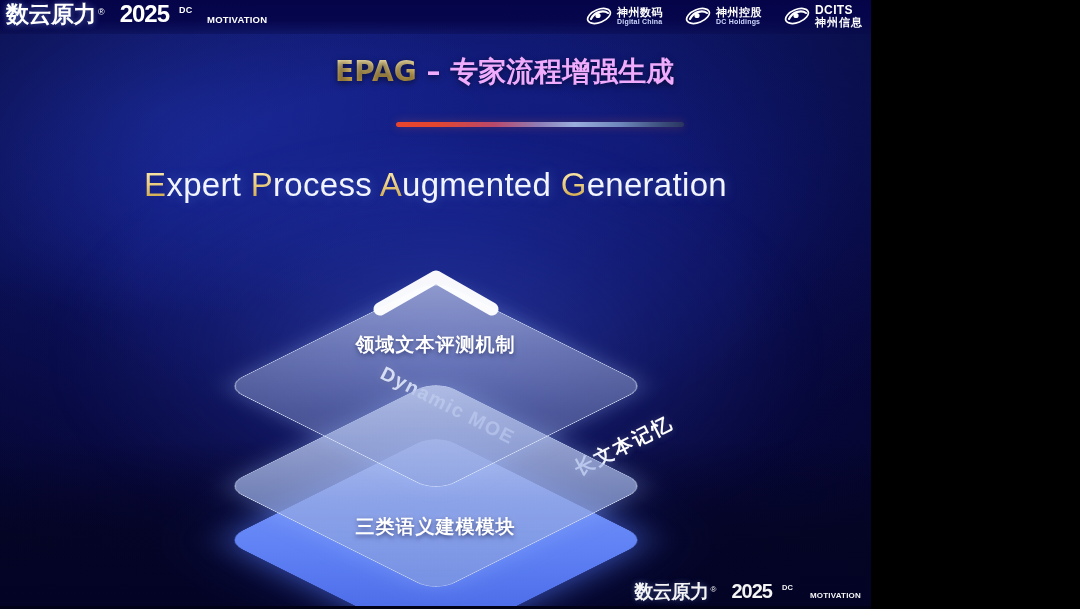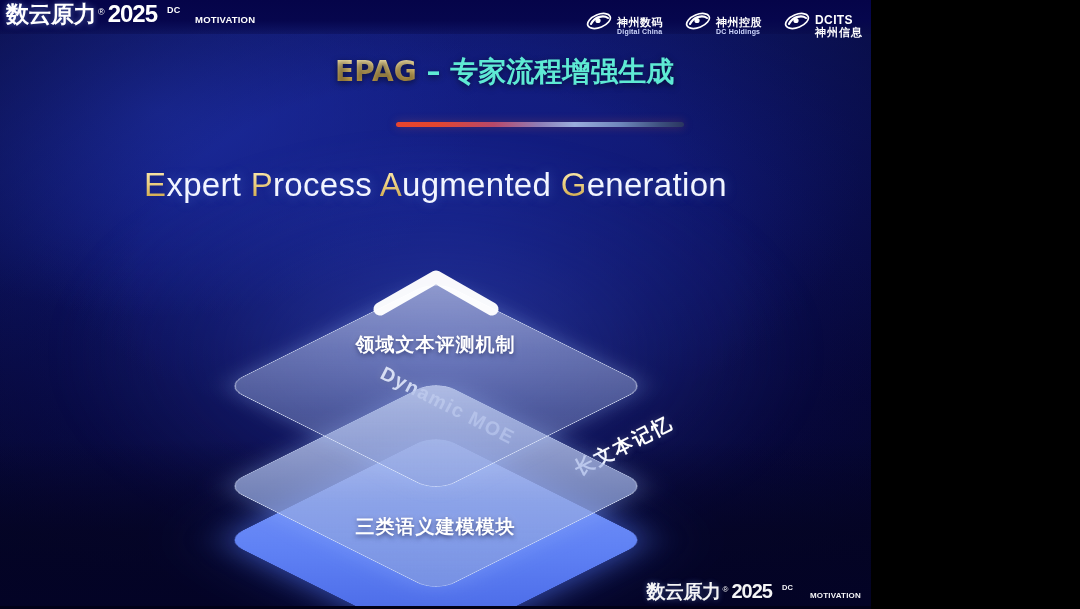--- a/index.html
+++ b/index.html
@@ -51,21 +51,21 @@
   }
   .brand-cn{
     font-weight:bold; font-size:23px; color:#fff;
     letter-spacing:-.5px; line-height:1;
     font-family:"DejaVu Sans","Liberation Sans",sans-serif;
     text-shadow:0 0 6px rgba(150,180,255,.55);
   }
   .brand-reg{ font-size:9px; color:#fff; line-height:1; position:relative; top:-9px; }
   .brand-year{
     font-weight:bold; font-size:24px; color:#fff; line-height:1;
-    letter-spacing:-1px; margin-left:1px;
+    letter-spacing:-1px; margin-left:13px;
   }
   .brand-dc{
     display:inline-block; line-height:1.05; margin-left:8px;
     position:relative; top:-1px;
   }
   .brand-dc .l1{ display:block; font-size:9px; font-weight:bold; color:#fff; letter-spacing:.2px;}
   .brand-dc .l2{ display:block; font-size:9.5px; font-weight:bold; color:#fff; letter-spacing:.2px;padding-left:28px;}
 
   .live-title{
     position:absolute; left:8px; top:44px; z-index:8;
@@ -75,40 +75,40 @@
     text-shadow:0 1px 3px rgba(0,0,0,.6), 0 0 10px rgba(120,160,255,.35);
   }
 
   
   .logos{
     position:absolute; right:8px; top:4px; z-index:8;
     display:flex; align-items:center; gap:22px;
   }
   .logo{ display:flex; align-items:center; gap:5px; }
   .logo-mark{ width:26px; height:22px; flex:0 0 auto; }
-  .logo-txt{ line-height:1.05; white-space:nowrap;margin-top:10px; }
+  .logo-txt{ line-height:1.05; white-space:nowrap; }
   .logo-txt .cn{ display:block; font-size:11px; font-weight:bold; color:#fff;
     font-family:"DejaVu Sans","Liberation Sans",sans-serif; letter-spacing:.5px;}
   .logo-txt .en{ display:block; font-size:7px; font-weight:bold; color:#cfd8ff; letter-spacing:.2px;}
   .logo-txt .big{ display:block; font-size:12px; font-weight:bold; color:#fff; letter-spacing:.4px;}
   .logo-txt .sub{ display:block; font-size:11px; font-weight:bold; color:#fff;
     font-family:Liberation Serif, serif; letter-spacing:1px;}
 
   
   .headline{
     position:absolute; left:335px; top:53px; z-index:8;
     font-size:28px; font-weight:bold; white-space:nowrap;
     font-family:"DejaVu Sans","Liberation Sans",sans-serif;
     text-shadow:0 2px 6px rgba(0,0,0,.55);
   }
   .headline .gold{
     background:linear-gradient(180deg,#fff3c4 0%, #f0d07a 45%, #c89a35 100%);
     -webkit-background-clip:text; background-clip:text; color:transparent;
   }
-  .headline .wht{ color:#5eead4; }
+  .headline .wht{ color:#f0abfc; }
 
   
   .divider{
     position:absolute; left:396px; top:122px; width:288px; height:5px; z-index:8;
     border-radius:3px;
     background:linear-gradient(to right,
       #e8452e 0%, #e3462f 14%, #b8496a 34%,
       #8f7fb8 50%, #9aaedd 62%, #6e86bb 78%, #3c4f7d 92%, #2a3560 100%);
     box-shadow:0 0 10px rgba(200,90,60,.35);
   }

